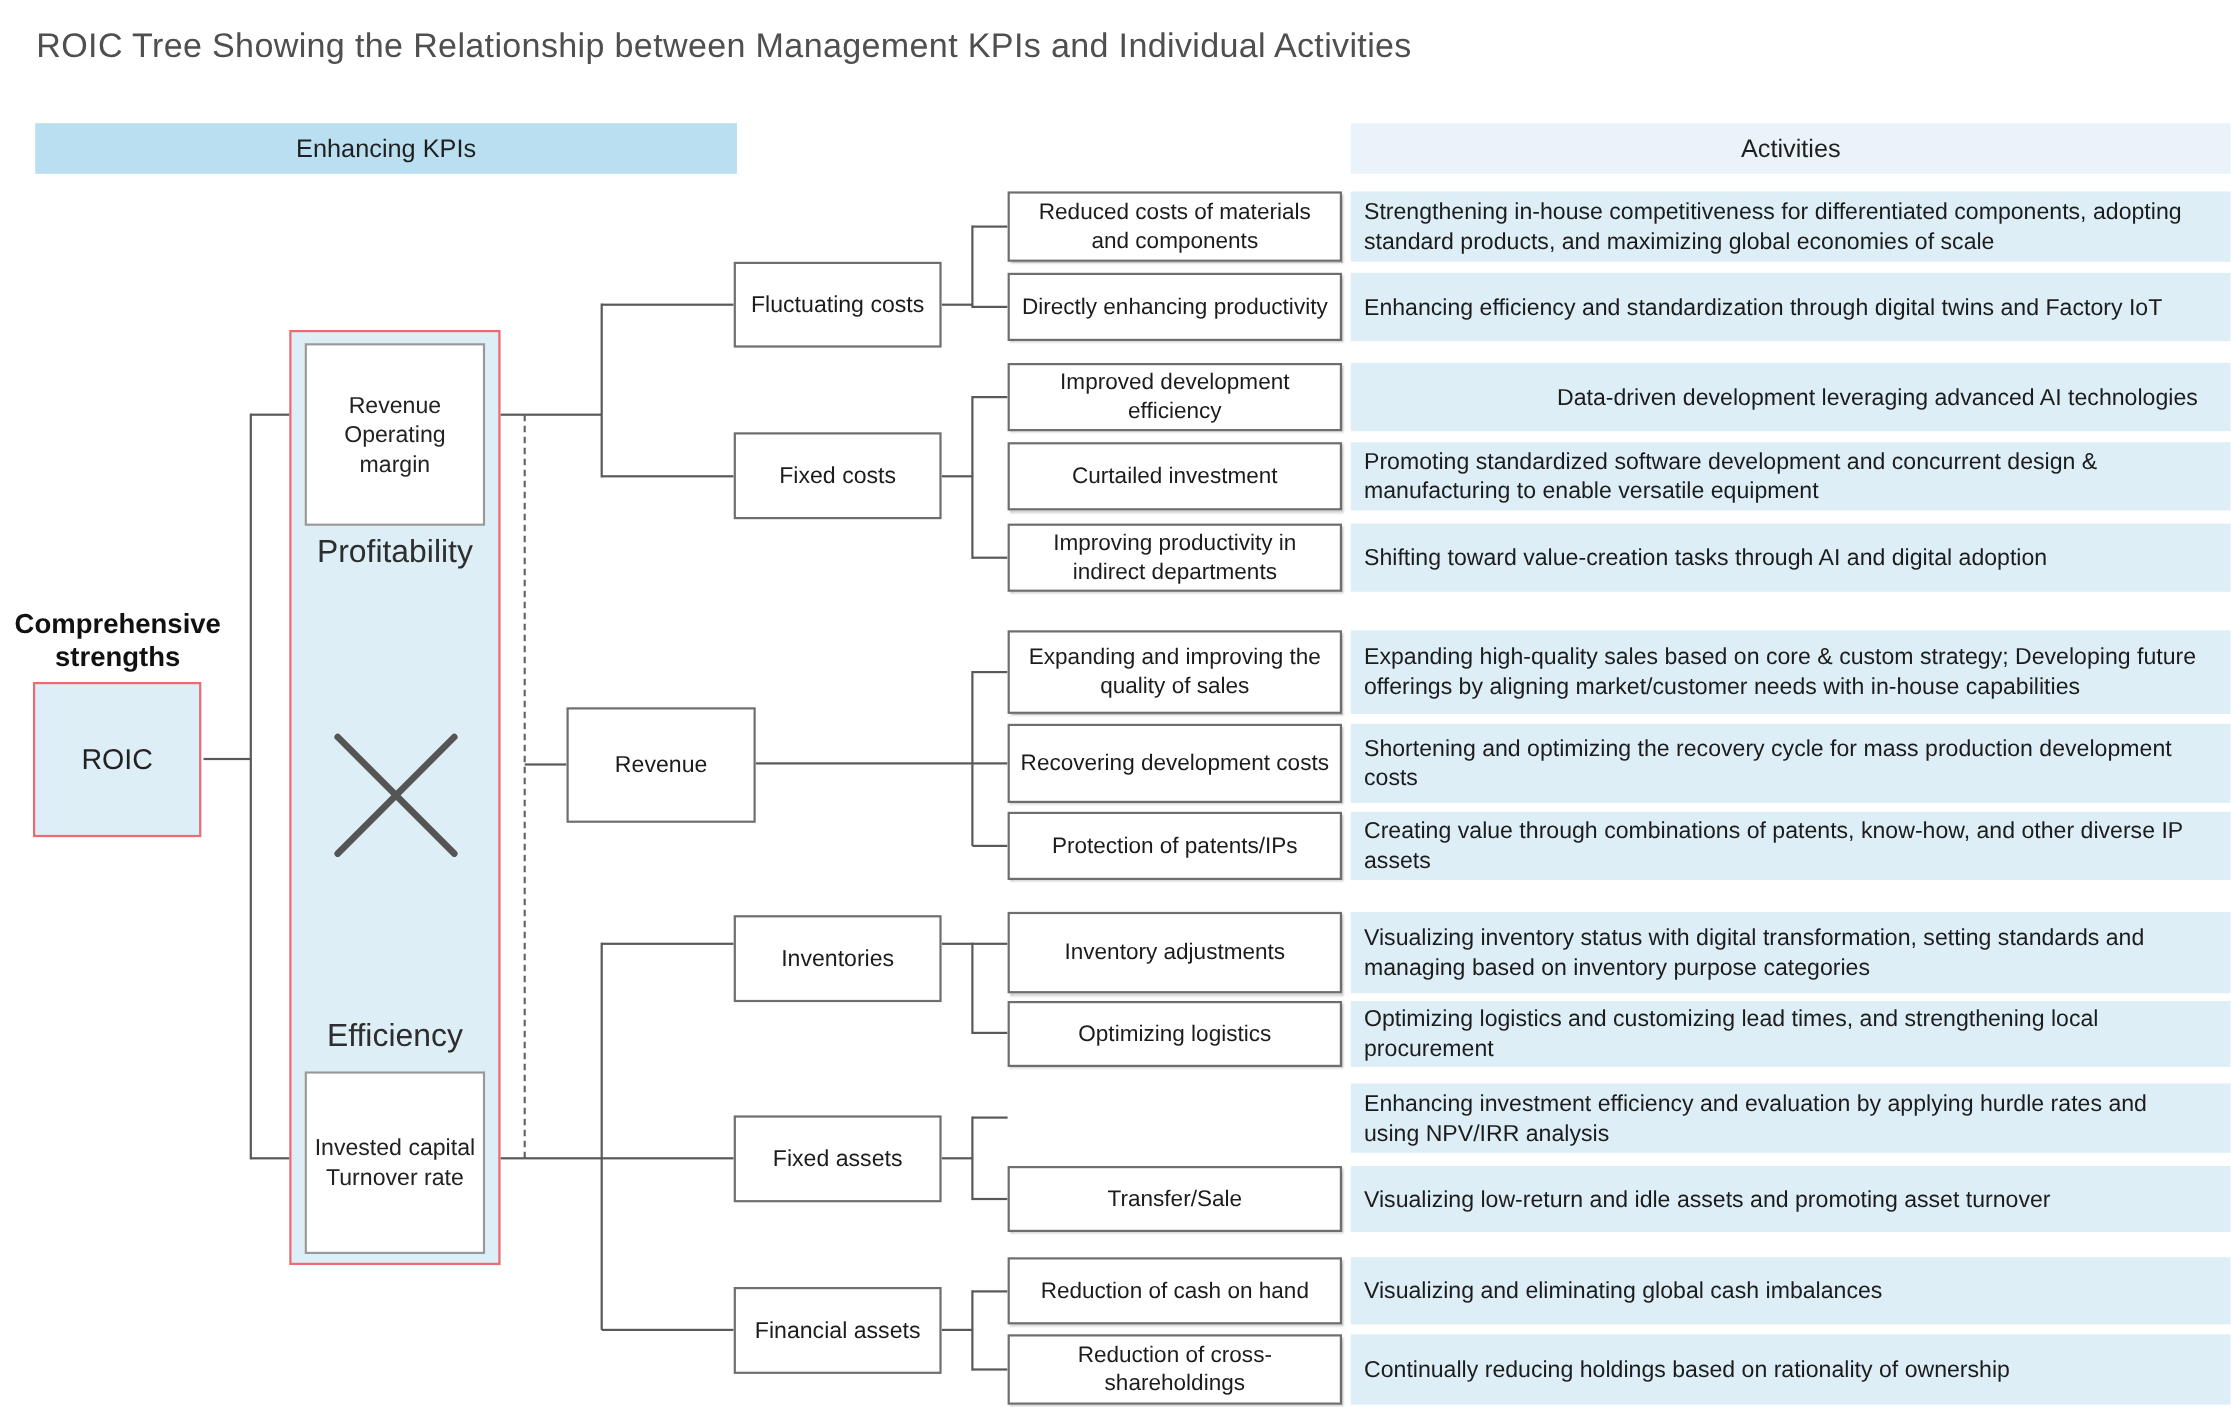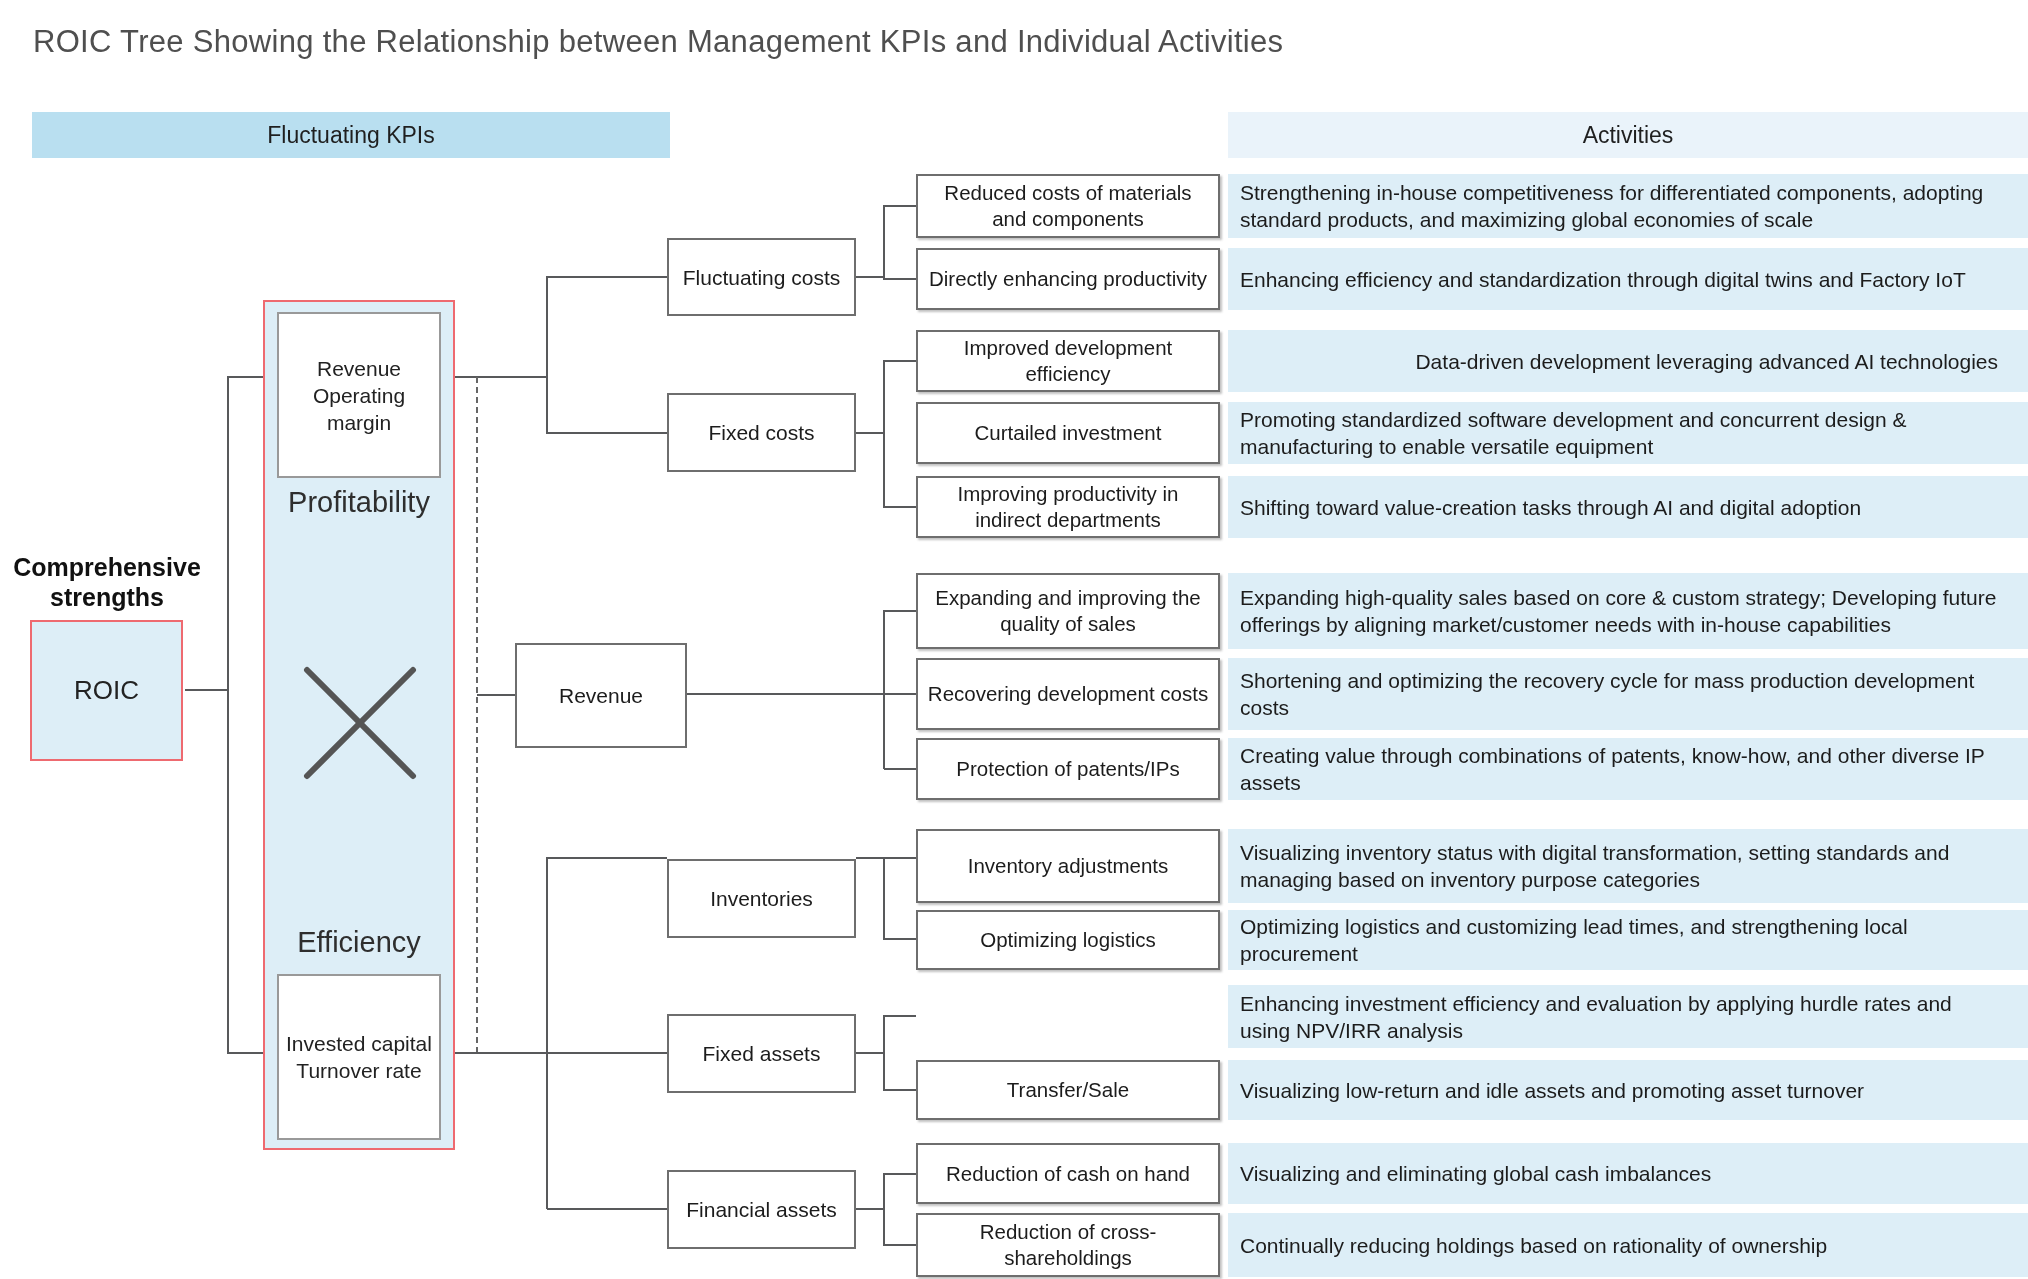--- a/index.html
+++ b/index.html
@@ -65,21 +65,21 @@
   }
   .bar .txt{width:758px;font-size:21px;line-height:27px;color:#1c1c1c;}
 </style>
 </head>
 <body>
 
 <div id="stage">
 
   <div class="title">ROIC Tree Showing the Relationship between Management KPIs and Individual Activities</div>
 
-  <div class="band mgmt">Fluctuating KPIs</div>
+  <div class="band mgmt">Enhancing KPIs</div>
   <div class="band act">Activities</div>
 
   <div class="hline" style="top:689px;left:185px;width:43px;"></div>
   <div class="vline" style="left:227px;top:376px;height:678px;"></div>
   <div class="hline" style="top:376px;left:228px;width:49px;"></div>
   <div class="hline" style="top:1052px;left:228px;width:49px;"></div>
 
   <div class="hline" style="top:376px;left:441px;width:106px;"></div>
   <div class="vline" style="left:546px;top:276px;height:158px;"></div>
   <div class="hline" style="top:276px;left:547px;width:120px;"></div>
@@ -136,21 +136,21 @@
       <line x1="114" y1="8" x2="8" y2="114" stroke="#555" stroke-width="6" stroke-linecap="round"></line>
     </svg>
   </div>
   <div class="side-label eff">Efficiency</div>
   <div class="inner-white bottom">Invested capital
 Turnover rate</div>
 
   <div class="midbox" style="top:393px;height:79px;">Fixed costs</div>
   <div class="midbox" style="top:238px;height:78px;">Fluctuating costs</div>
   <div class="midbox revenue" style="top:643px;height:105px;">Revenue</div>
-  <div class="midbox" style="top:859px;height:79px;text-align:center;">Inventories</div>
+  <div class="midbox" style="top:832px;height:79px;text-align:center;">Inventories</div>
   <div class="midbox" style="top:1014px;height:79px;">Fixed assets</div>
   <div class="midbox" style="top:1170px;height:79px;">Financial assets</div>
 
   <div class="kpi" style="top:174px;height:64px;">Reduced costs of materials and components</div>
   <div class="bar" style="top:174px;height:64px;">
       <div class="txt">Strengthening in-house competitiveness for differentiated components, adopting standard products, and maximizing global economies of scale</div>
     </div>
 
   <div class="kpi" style="top:248px;height:62px;">Directly enhancing productivity</div>
   <div class="bar" style="top:248px;height:62px;">

